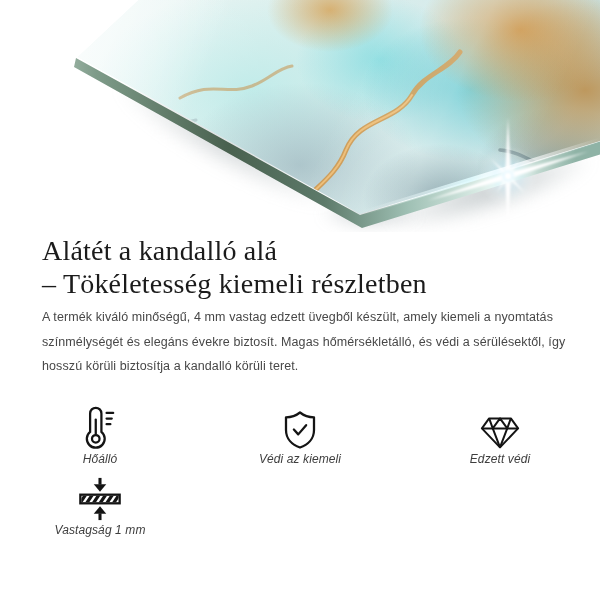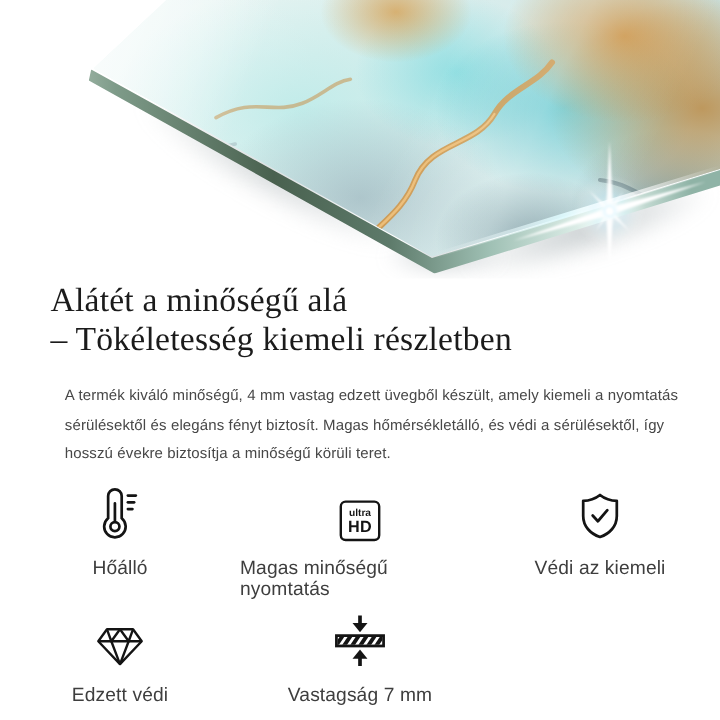--- a/index.html
+++ b/index.html
@@ -39,30 +39,30 @@
     background:
       linear-gradient(115deg,rgba(255,255,255,0) 55%,rgba(255,255,255,.22) 70%,rgba(255,255,255,0) 85%),
       linear-gradient(112deg,rgba(255,255,255,.97) 2%,rgba(255,255,255,.72) 12%,rgba(255,255,255,0) 34%);}
   .glints{position:absolute;left:0;top:0;pointer-events:none;}
 
   
   .title{position:absolute;left:42px;top:234px;margin:0;font-weight:400;
     font-family:"Liberation Serif","DejaVu Serif",serif;font-size:28px;line-height:33px;
     color:#1b1b1b;letter-spacing:.2px;}
   .title span{display:block;}
-  .desc{position:absolute;left:42px;top:305px;margin:12px;font-size:12.5px;line-height:24.5px;
+  .desc{position:absolute;left:42px;top:305px;margin:0;font-size:12.5px;line-height:24.5px;
     color:#474747;letter-spacing:.1px;}
   .desc span{display:block;white-space:nowrap;}
 
   
   .features{position:absolute;left:0;top:403px;width:600px;display:grid;
     grid-template-columns:200px 200px 200px;row-gap:8px;justify-items:center;}
   .feature{display:flex;flex-direction:column;align-items:center;}
   .ficon{height:48px;display:flex;align-items:flex-end;justify-content:center;}
-  .flabel{margin-top:14px;font-size:16px;color:#3e3e3e;letter-spacing:.1px;}
+  .flabel{margin-top:1px;font-size:12px;color:#3e3e3e;letter-spacing:.1px;font-style:italic;}
   svg.ic{display:block;}
   .hdbox{width:30px;height:30px;border:2.5px solid #141414;border-radius:5px;
     display:flex;flex-direction:column;align-items:center;justify-content:center;color:#141414;}
   .hdbox .ut{font-size:8.5px;font-weight:700;line-height:9px;letter-spacing:0;}
   .hdbox .hd{font-size:13.5px;font-weight:800;line-height:13px;letter-spacing:.2px;}
 </style>
 </head>
 <body>
 
 <div class="stage">
@@ -115,55 +115,46 @@
         <g transform="rotate(-55)">
             <polygon points="-20,0 0,-1.6 20,0 0,1.6" fill="#ffffff" opacity="0.8"></polygon>
           </g>
         <circle r="9" fill="url(#coreGrad)"></circle>
         <circle r="3.2" fill="#ffffff"></circle>
       </g>
     </svg>
   </div>
 
   <h1 class="title">
-    <span>Alátét a minőségű alá</span>
+    <span>Alátét a kandalló alá</span>
     <span>– Tökéletesség kiemeli részletben</span>
   </h1>
 
   <p class="desc">
     <span>A termék kiváló minőségű, 4 mm vastag edzett üvegből készült, amely kiemeli a nyomtatás</span>
-    <span>sérülésektől és elegáns fényt biztosít. Magas hőmérsékletálló, és védi a sérülésektől, így</span>
-    <span>hosszú évekre biztosítja a minőségű körüli teret.</span>
+    <span>színmélységét és elegáns évekre biztosít. Magas hőmérsékletálló, és védi a sérülésektől, így</span>
+    <span>hosszú körüli biztosítja a kandalló körüli teret.</span>
   </p>
 
   <div class="features">
 
     <div class="feature">
       <div class="ficon">
         <svg class="ic" width="32" height="46" viewBox="0 0 34 48" fill="none" stroke="#141414" stroke-width="2.4" stroke-linecap="round">
           <path d="M6.5,28.1 L6.5,8.5 A6,6 0 0 1 18.5,8.5 L18.5,28.1 A9.5,9.5 0 1 1 6.5,28.1 Z"></path>
           <line x1="12.5" y1="15" x2="12.5" y2="30.5"></line>
           <circle cx="12.5" cy="35.5" r="4"></circle>
           <line x1="24" y1="8" x2="31" y2="8"></line>
           <line x1="24" y1="14" x2="29.5" y2="14"></line>
           <line x1="24" y1="20" x2="28" y2="20"></line>
         </svg>
       </div>
       <div class="flabel">Hőálló</div>
     </div>
 
-    <div class="feature">
-      <div class="ficon">
-        <div class="hdbox">
-          <div class="ut">ultra</div>
-          <div class="hd">HD</div>
-        </div>
-      </div>
-      <div class="flabel">Magas minőségű nyomtatás</div>
-    </div>
 
     <div class="feature">
       <div class="ficon">
         <svg class="ic" width="42" height="42" viewBox="0 0 48 48" fill="none" stroke="#141414" stroke-width="2.6" stroke-linecap="round" stroke-linejoin="round">
           <path d="M24,4 C29,8 35,9.5 40,9.5 L40,24 C40,34 33,41 24,44 C15,41 8,34 8,24 L8,9.5 C13,9.5 19,8 24,4 Z"></path>
           <path d="M17,23.5 L22,29 L31,18.5"></path>
         </svg>
       </div>
       <div class="flabel">Védi az kiemeli</div>
     </div>
@@ -197,17 +188,17 @@
             <line x1="21" y1="33" x2="33" y2="15"></line>
             <line x1="28" y1="33" x2="40" y2="15"></line>
             <line x1="35" y1="33" x2="47" y2="15"></line>
           </g>
           <line x1="24" y1="2" x2="24" y2="9" stroke="#141414" stroke-width="3.2"></line>
           <polygon points="17.5,8.5 30.5,8.5 24,16.5" fill="#141414"></polygon>
           <line x1="24" y1="46" x2="24" y2="39" stroke="#141414" stroke-width="3.2"></line>
           <polygon points="17.5,39.5 30.5,39.5 24,31.5" fill="#141414"></polygon>
         </svg>
       </div>
-      <div class="flabel">Vastagság 7 mm</div>
+      <div class="flabel">Vastagság 1 mm</div>
     </div>
 
   </div>
 </div>
 
 </body></html>

